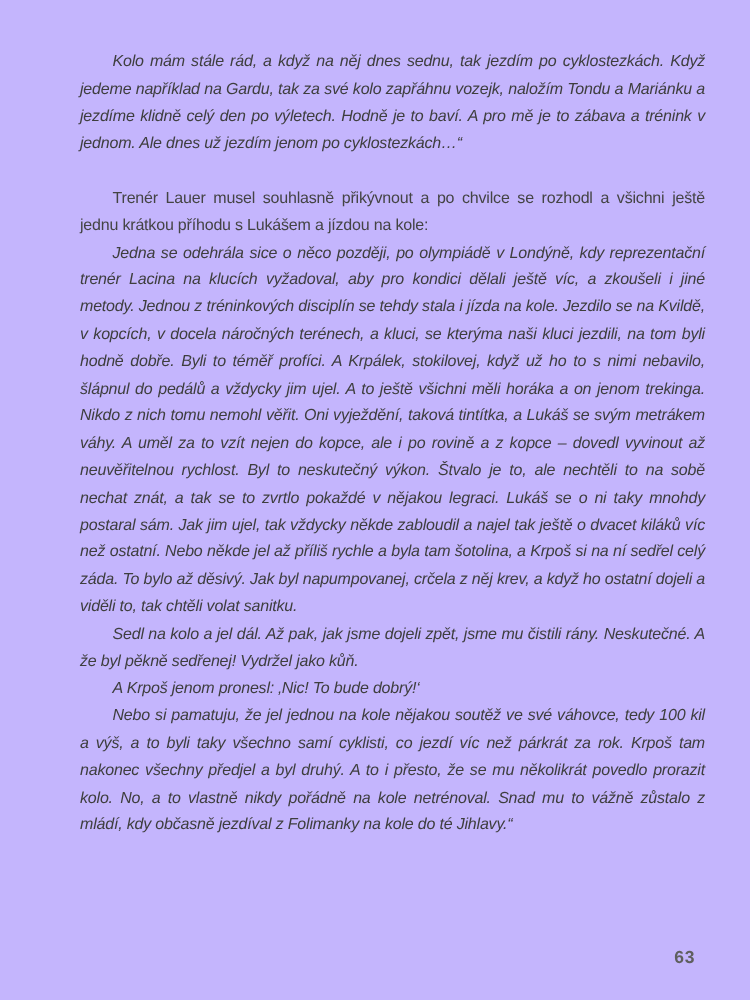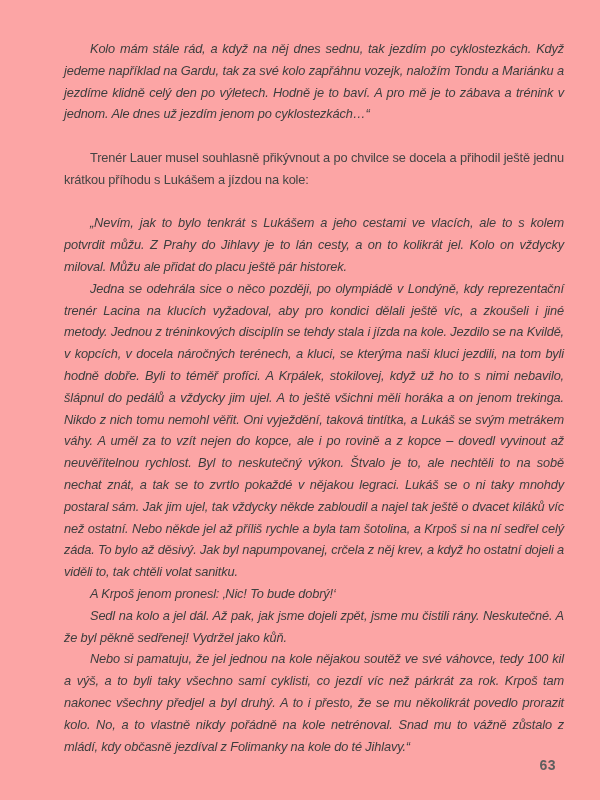--- a/index.html
+++ b/index.html
@@ -4,21 +4,21 @@
 <style>
   html, body {
     margin: 0;
     padding: 0;
     background: #ffffff;
   }
   .book-page {
     position: relative;
     width: 600px;
     height: 800px;
-    background: #fca5a5;
+    background: #c4b5fd;
     overflow: hidden;
     font-family: "Liberation Sans", sans-serif;
   }
   .text-block {
     position: absolute;
     left: 64px;
     top: 38px;
     width: 500px;
   }
   .text-block p {
@@ -50,21 +50,20 @@
     letter-spacing: 0.5px;
     font-weight: bold;
   }
 </style>
 </head>
 <body>
 
 <div class="book-page">
   <div class="text-block">
     <p class="quote">Kolo mám stále rád, a když na něj dnes sednu, tak jezdím po cyklostezkách. Když jedeme například na Gardu, tak za své kolo zapřáhnu vozejk, naložím Tondu a Mariánku a jezdíme klidně celý den po výletech. Hodně je to baví. A pro mě je to zábava a trénink v jednom. Ale dnes už jezdím jenom po cyklostezkách…“</p>
-    <p class="narration para-gap">Trenér Lauer musel souhlasně přikývnout a po chvilce se docela a přihodil ještě jednu krátkou příhodu s Lukášem a jízdou na kole:</p>
-    <p class="quote para-gap">„Nevím, jak to bylo tenkrát s Lukášem a jeho cestami ve vlacích, ale to s kolem potvrdit můžu. Z Prahy do Jihlavy je to lán cesty, a on to kolikrát jel. Kolo on vždycky miloval. Můžu ale přidat do placu ještě pár historek.</p>
+    <p class="narration para-gap">Trenér Lauer musel souhlasně přikývnout a po chvilce se rozhodl a všichni ještě jednu krátkou příhodu s Lukášem a jízdou na kole:</p>
     <p class="quote">Jedna se odehrála sice o něco později, po olympiádě v Londýně, kdy reprezentační trenér Lacina na klucích vyžadoval, aby pro kondici dělali ještě víc, a zkoušeli i jiné metody. Jednou z tréninkových disciplín se tehdy stala i jízda na kole. Jezdilo se na Kvildě, v kopcích, v docela náročných terénech, a kluci, se kterýma naši kluci jezdili, na tom byli hodně dobře. Byli to téměř profíci. A Krpálek, stokilovej, když už ho to s nimi nebavilo, šlápnul do pedálů a vždycky jim ujel. A to ještě všichni měli horáka a on jenom trekinga. Nikdo z nich tomu nemohl věřit. Oni vyježdění, taková tintítka, a Lukáš se svým metrákem váhy. A uměl za to vzít nejen do kopce, ale i po rovině a z kopce – dovedl vyvinout až neuvěřitelnou rychlost. Byl to neskutečný výkon. Štvalo je to, ale nechtěli to na sobě nechat znát, a tak se to zvrtlo pokaždé v nějakou legraci. Lukáš se o ni taky mnohdy postaral sám. Jak jim ujel, tak vždycky někde zabloudil a najel tak ještě o dvacet kiláků víc než ostatní. Nebo někde jel až příliš rychle a byla tam šotolina, a Krpoš si na ní sedřel celý záda. To bylo až děsivý. Jak byl napumpovanej, crčela z něj krev, a když ho ostatní dojeli a viděli to, tak chtěli volat sanitku.</p>
+    <p class="quote">Sedl na kolo a jel dál. Až pak, jak jsme dojeli zpět, jsme mu čistili rány. Neskutečné. A že byl pěkně sedřenej! Vydržel jako kůň.</p>
     <p class="quote">A Krpoš jenom pronesl: ‚Nic! To bude dobrý!‘</p>
-    <p class="quote">Sedl na kolo a jel dál. Až pak, jak jsme dojeli zpět, jsme mu čistili rány. Neskutečné. A že byl pěkně sedřenej! Vydržel jako kůň.</p>
     <p class="quote">Nebo si pamatuju, že jel jednou na kole nějakou soutěž ve své váhovce, tedy 100 kil a výš, a to byli taky všechno samí cyklisti, co jezdí víc než párkrát za rok. Krpoš tam nakonec všechny předjel a byl druhý. A to i přesto, že se mu několikrát povedlo prorazit kolo. No, a to vlastně nikdy pořádně na kole netrénoval. Snad mu to vážně zůstalo z mládí, kdy občasně jezdíval z Folimanky na kole do té Jihlavy.“</p>
   </div>
   <div class="page-number">63</div>
 </div>
 
 </body></html>

